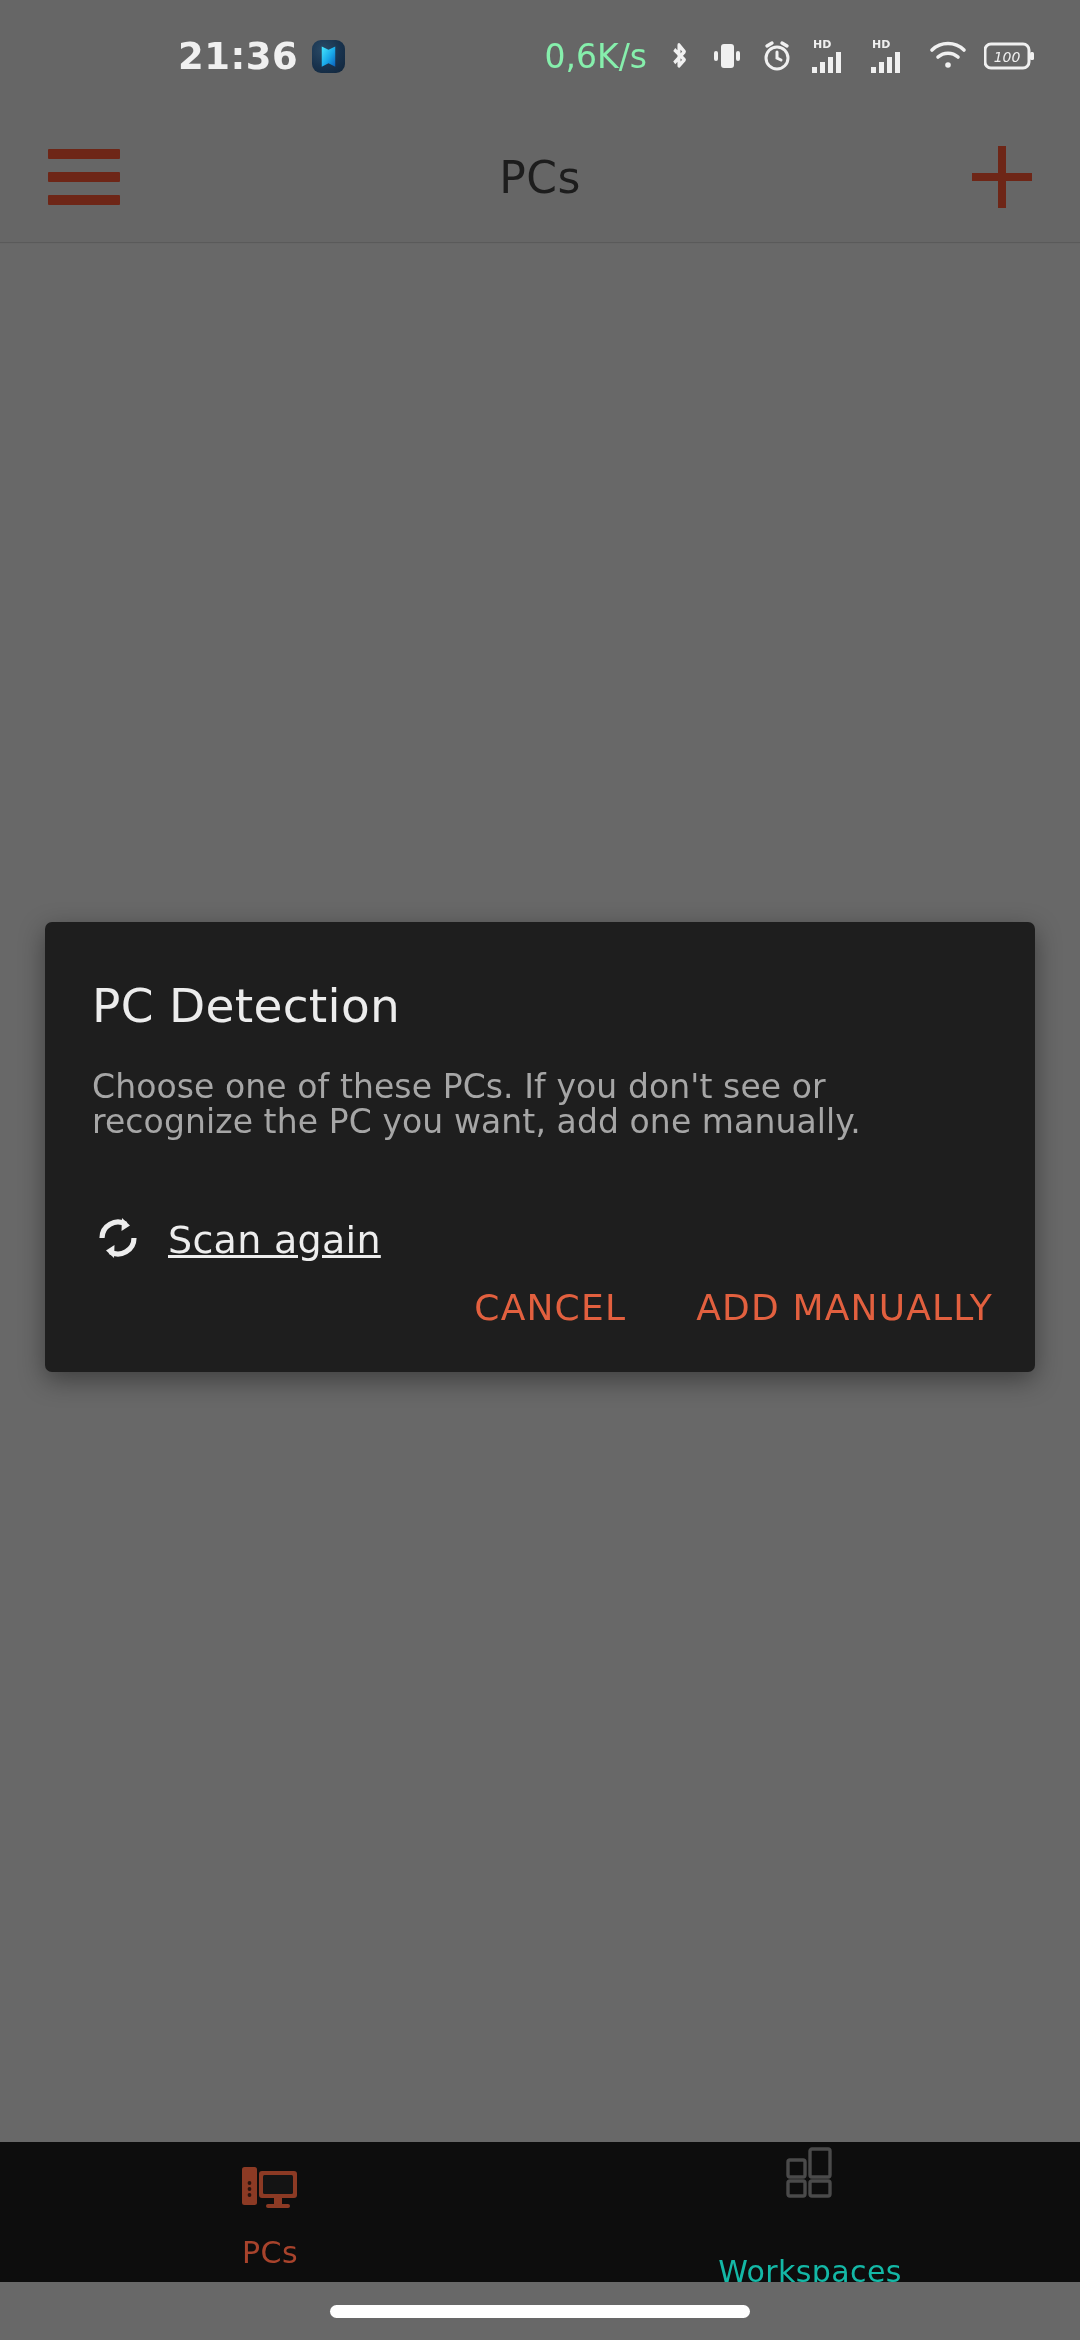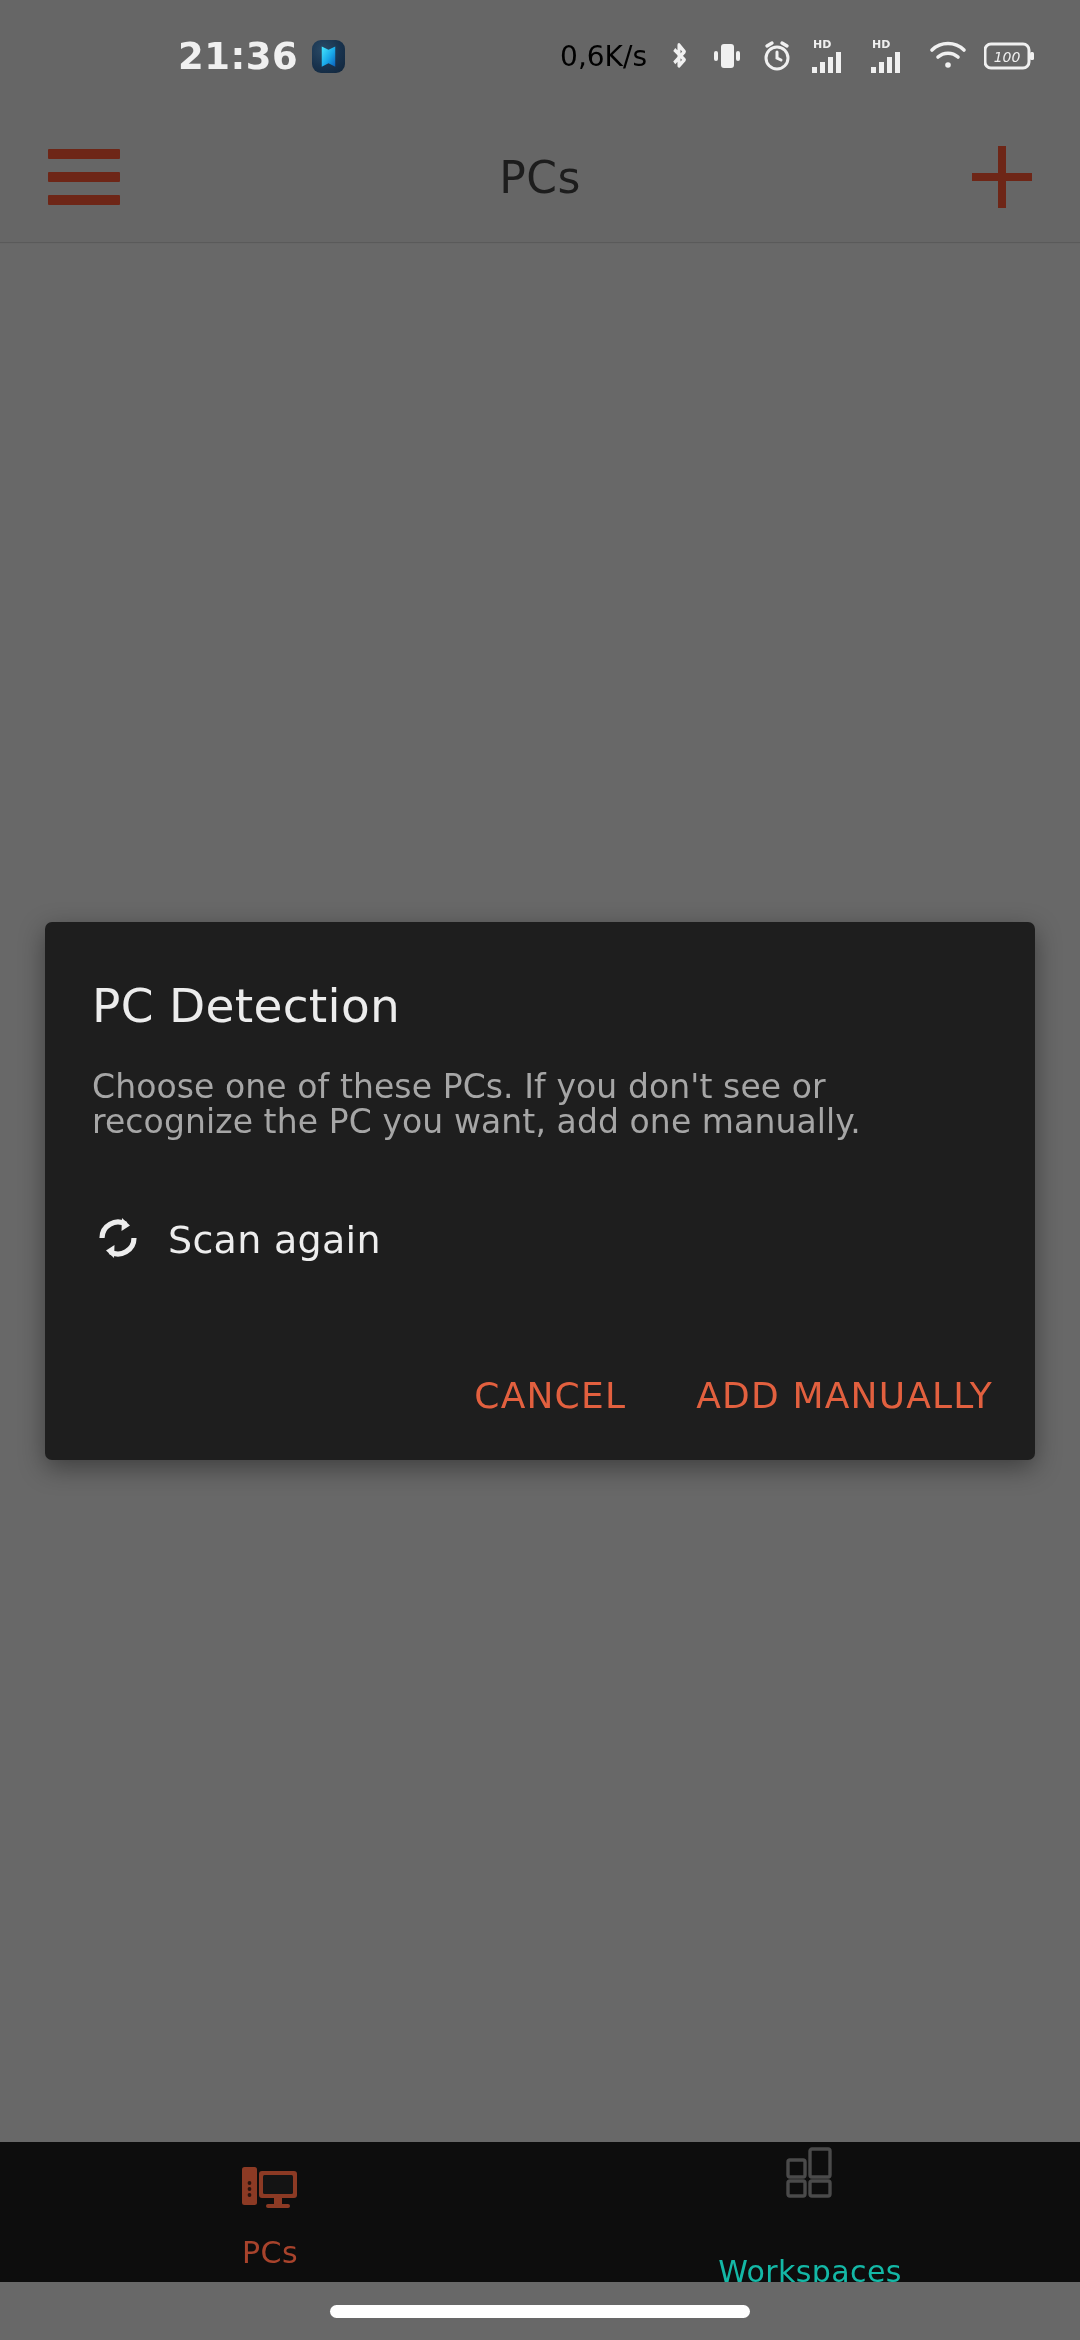--- a/index.html
+++ b/index.html
@@ -25,21 +25,21 @@
   .sb-left { display:flex; align-items:center; gap:14px; margin-left:178px; }
   .sb-clock { font-size:37px; letter-spacing:0.5px; color:#f0f0f0;
               font-family:"DejaVu Sans", sans-serif; font-weight:700; }
   .sb-appicon {
     width:33px; height:33px; border-radius:9px;
     background:radial-gradient(circle at 35% 30%, #2a4a66 0%, #18324d 55%, #11253a 100%);
     display:flex; align-items:center; justify-content:center;
     overflow:hidden;
   }
   .sb-right { display:flex; align-items:center; gap:17px; }
-  .sb-speed { font-size:28px; color:#000000; letter-spacing:0px; }
+  .sb-speed { font-size:33px; color:#86efac; letter-spacing:0px; }
   .sb-ico { display:flex; align-items:center; justify-content:flex-start; }
 
   
   #toolbar {
     position:absolute; left:0; top:112px; width:1080px; height:131px;
     border-bottom:1px solid #5a5a5a;
   }
   #menu-btn {
     position:absolute; left:48px; top:50%; transform:translateY(-50%);
     width:72px; height:60px;
@@ -59,42 +59,42 @@
   }
   #add-btn .v, #add-btn .h { position:absolute; background:#6e2617; }
   #add-btn .v { left:44px; top:14px; width:8px; height:62px; }
   #add-btn .h { left:18px; top:41px; width:60px; height:8px; }
 
   
   #content { position:absolute; left:0; top:244px; width:1080px; height:1898px; background:#686868; }
 
   
   #dialog {
-    position:absolute; left:45px; top:922px; width:990px; height:538px;
+    position:absolute; left:45px; top:922px; width:990px; height:450px;
     background:#1e1e1e; border-radius:7px;
     box-shadow:0 8px 26px rgba(0,0,0,0.40);
     padding:0 47px;
   }
   #dialog-title {
     position:absolute; left:47px; top:56px;
     font-family:"DejaVu Sans", sans-serif;
     font-size:47px; color:#ececec; letter-spacing:0.3px; font-weight:400;
   }
   #dialog-body {
     position:absolute; left:47px; top:147px; width:892px;
     font-family:"DejaVu Sans", sans-serif;
     font-size:33px; line-height:35px; color:#a6a6a6; letter-spacing:0.1px;
   }
   #scan-again-row {
     position:absolute; left:47px; top:290px;
     display:flex; align-items:center; gap:24px; cursor:pointer;
   }
   #scan-again-label {
     font-family:"DejaVu Sans", sans-serif;
-    font-size:38px; color:#ededed; letter-spacing:0.3px;
+    font-size:38px; color:#ededed; letter-spacing:0.3px;text-decoration:underline;
   }
   #dialog-actions {
     position:absolute; right:38px; bottom:38px;
     display:flex; align-items:center; gap:62px;
   }
   .dlg-btn {
     font-family:"DejaVu Sans", sans-serif;
     font-size:36px; letter-spacing:1.2px;
     color:#e2603f; background:none; border:none; cursor:pointer;
     padding:6px 4px;

